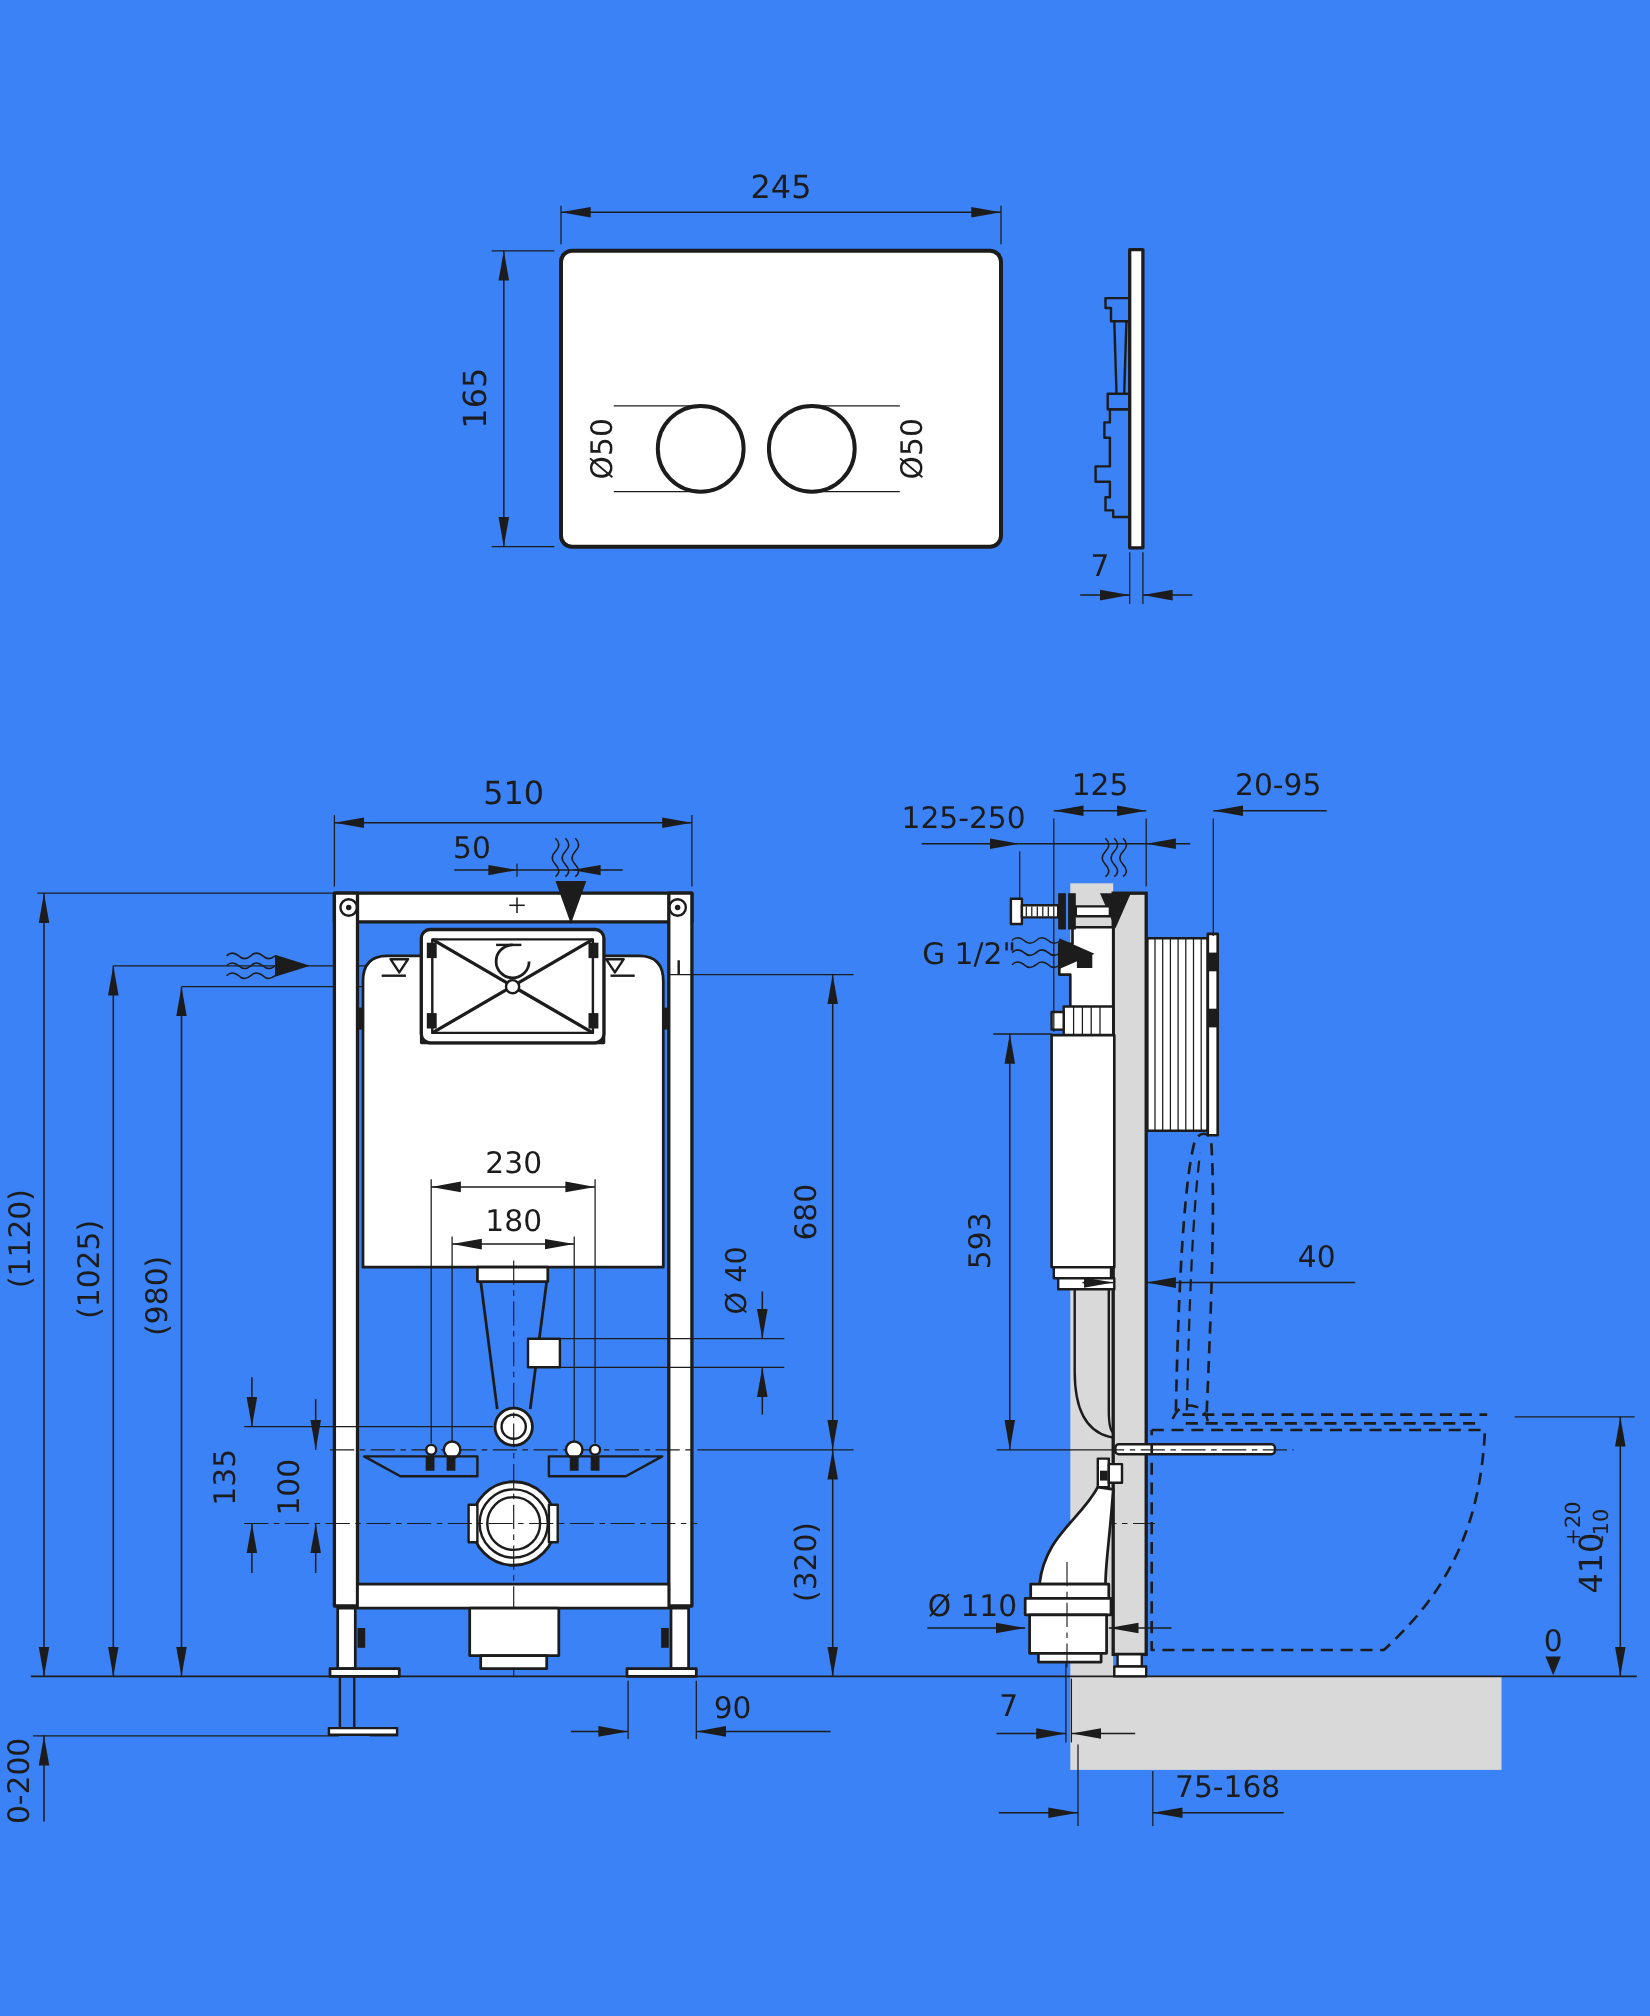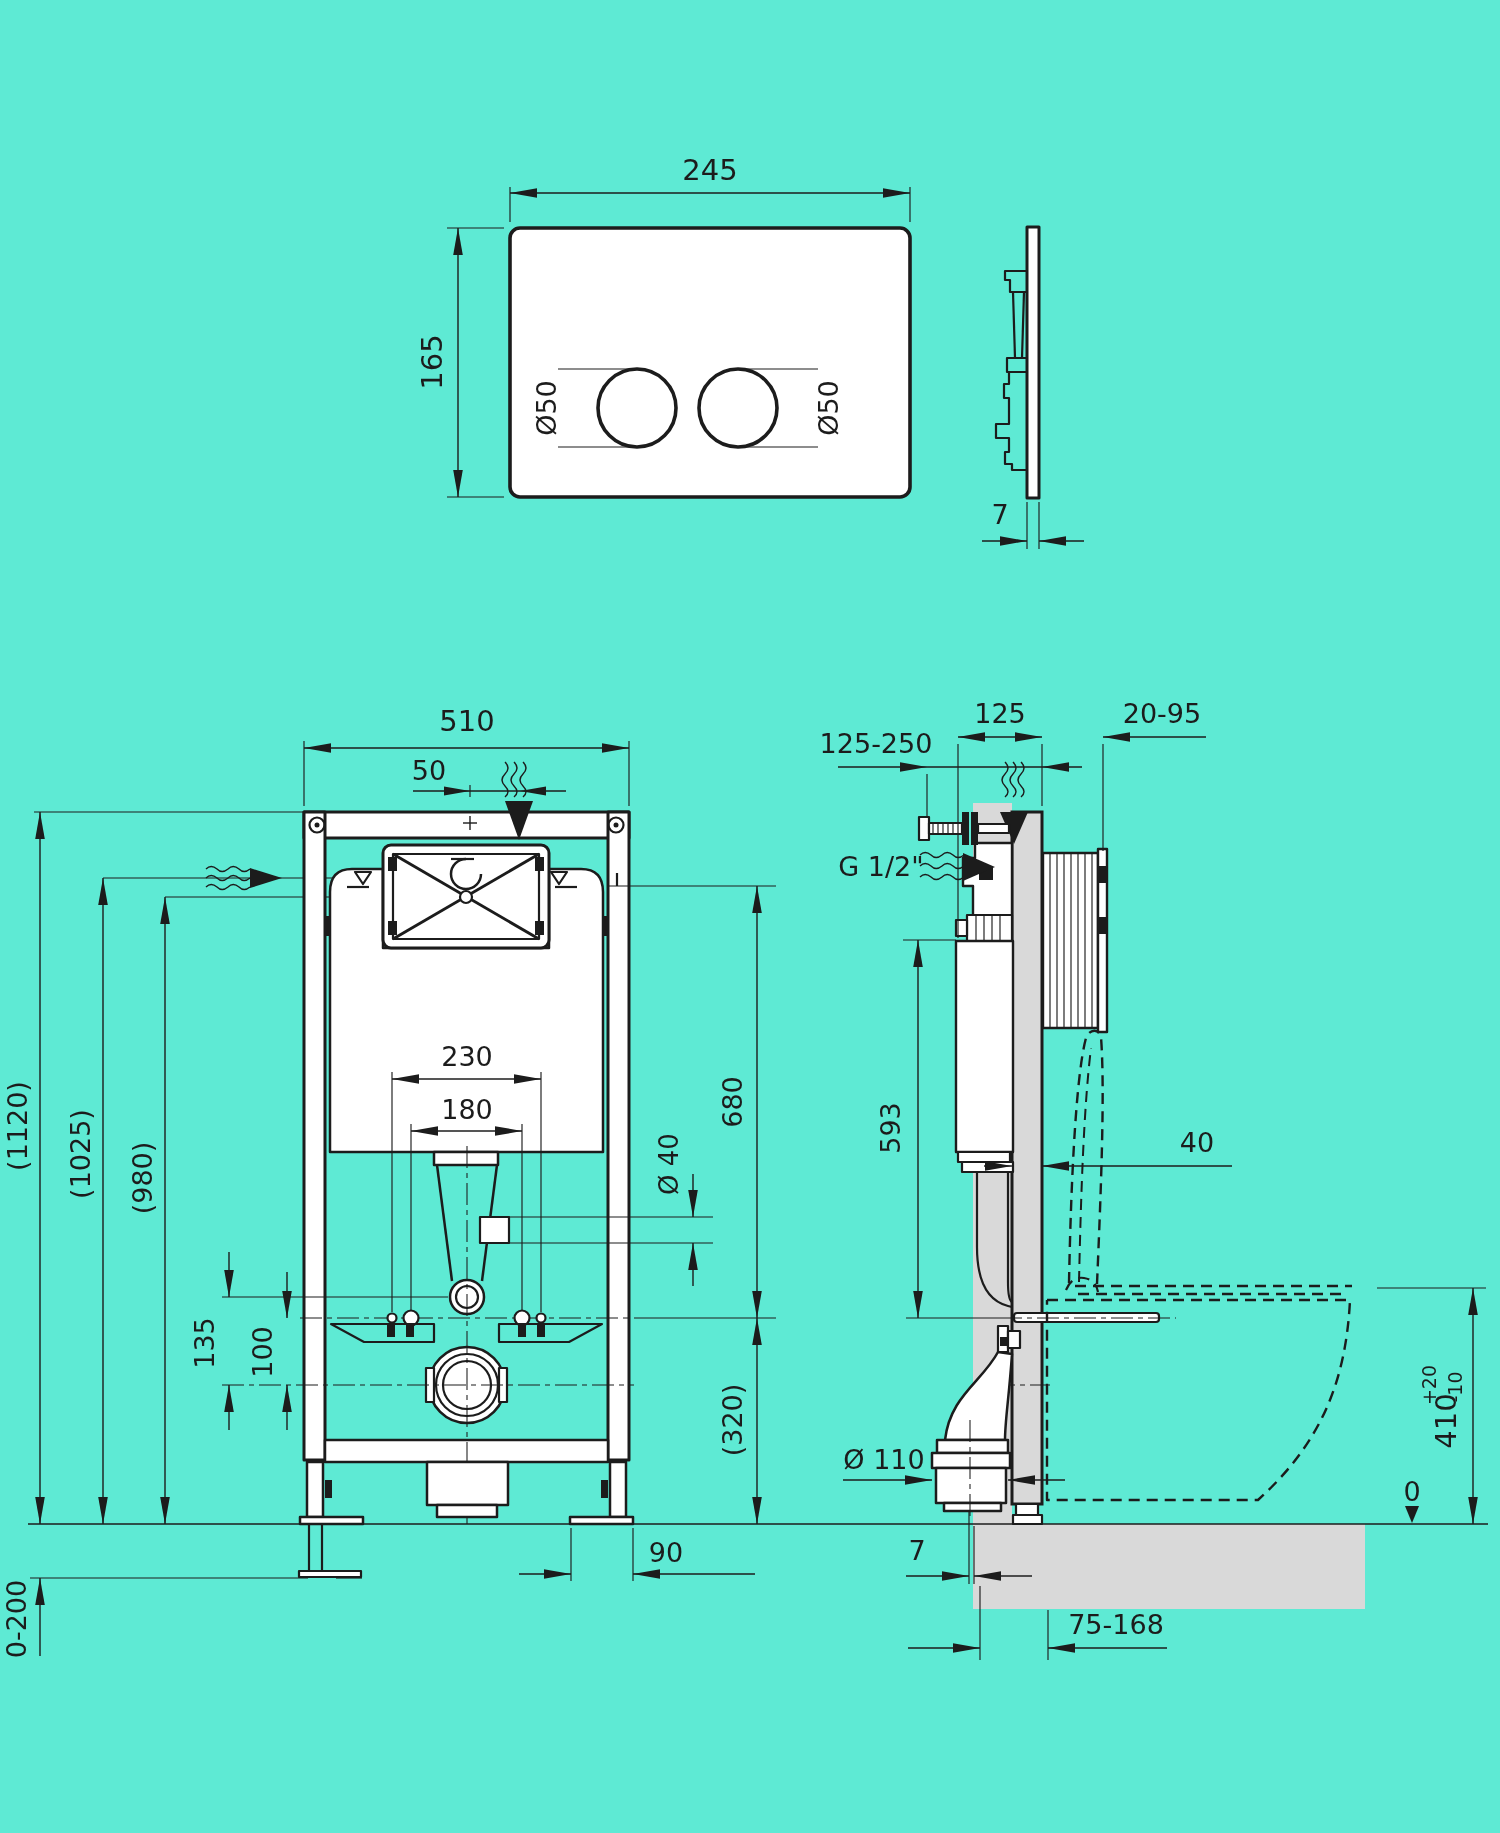--- a/index.html
+++ b/index.html
@@ -1,16 +1,16 @@
 <!DOCTYPE html>
 <html><head>
 <meta charset="utf-8">
 <style>
   html,body{margin:0;padding:0;background:#fff;}
-  .stage{position:relative;width:1500px;height:1833px;background:#5eead4;font-family:"DejaVu Sans",sans-serif;}
+  .stage{position:relative;width:1500px;height:1833px;background:#3b82f6;font-family:"DejaVu Sans",sans-serif;}
   svg{display:block;}
   svg text{font-family:"DejaVu Sans","Liberation Sans",sans-serif;font-size:27px;fill:#1c1c1c;}
   .t29{font-size:29px;} .t19{font-size:19px;} .t26{font-size:26px;}
   .ol{fill:none;stroke:#1c1c1c;stroke-width:3;stroke-linejoin:round;}
   .om{fill:none;stroke:#1c1c1c;stroke-width:2.2;stroke-linejoin:round;}
   .ow{fill:#fff;stroke:#1c1c1c;stroke-width:3;stroke-linejoin:round;}
   .owm{fill:#fff;stroke:#1c1c1c;stroke-width:2.2;stroke-linejoin:round;}
   .owl{fill:#fff;stroke:#1c1c1c;stroke-width:2.5;stroke-linejoin:round;}
   .dim{fill:none;stroke:#1c1c1c;stroke-width:1.4;}
   .thin{fill:none;stroke:#1c1c1c;stroke-width:1.15;}

